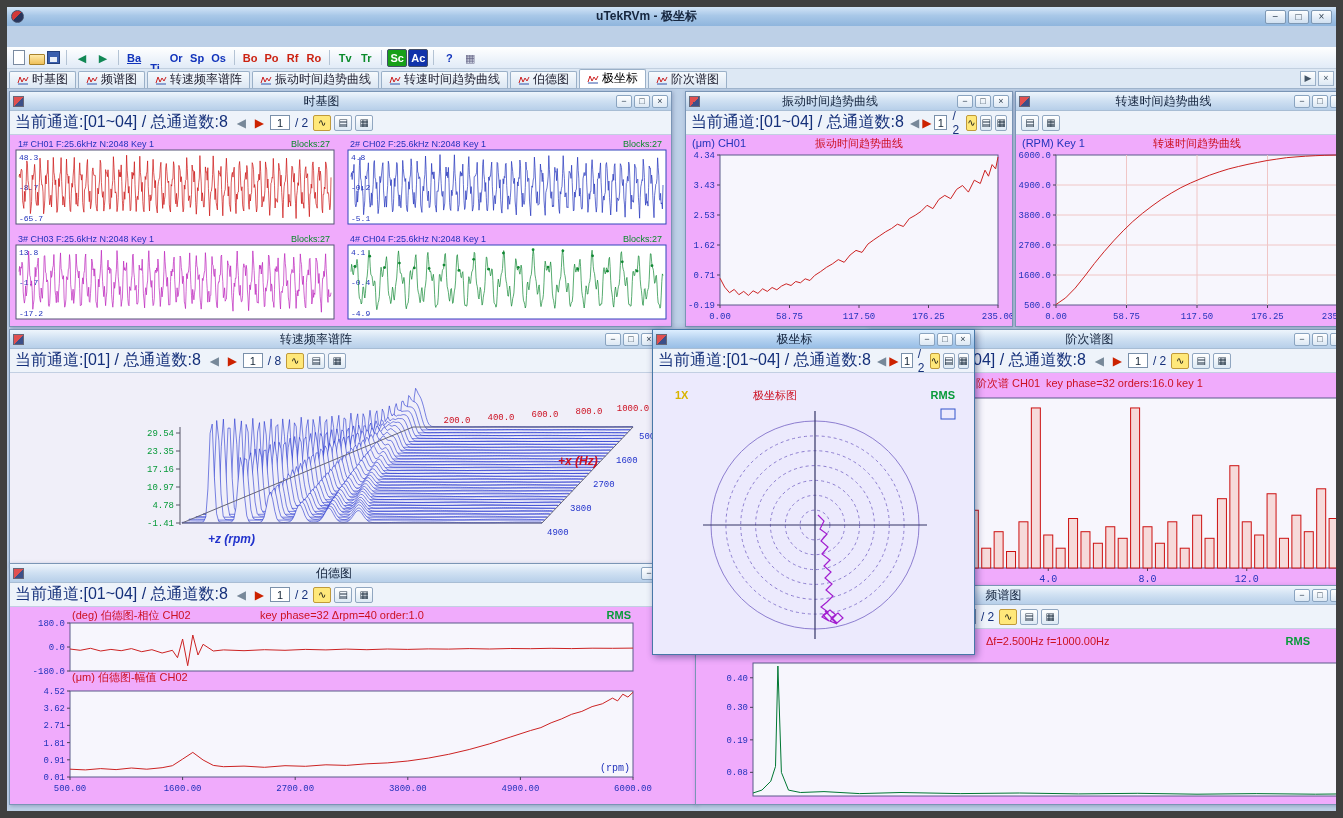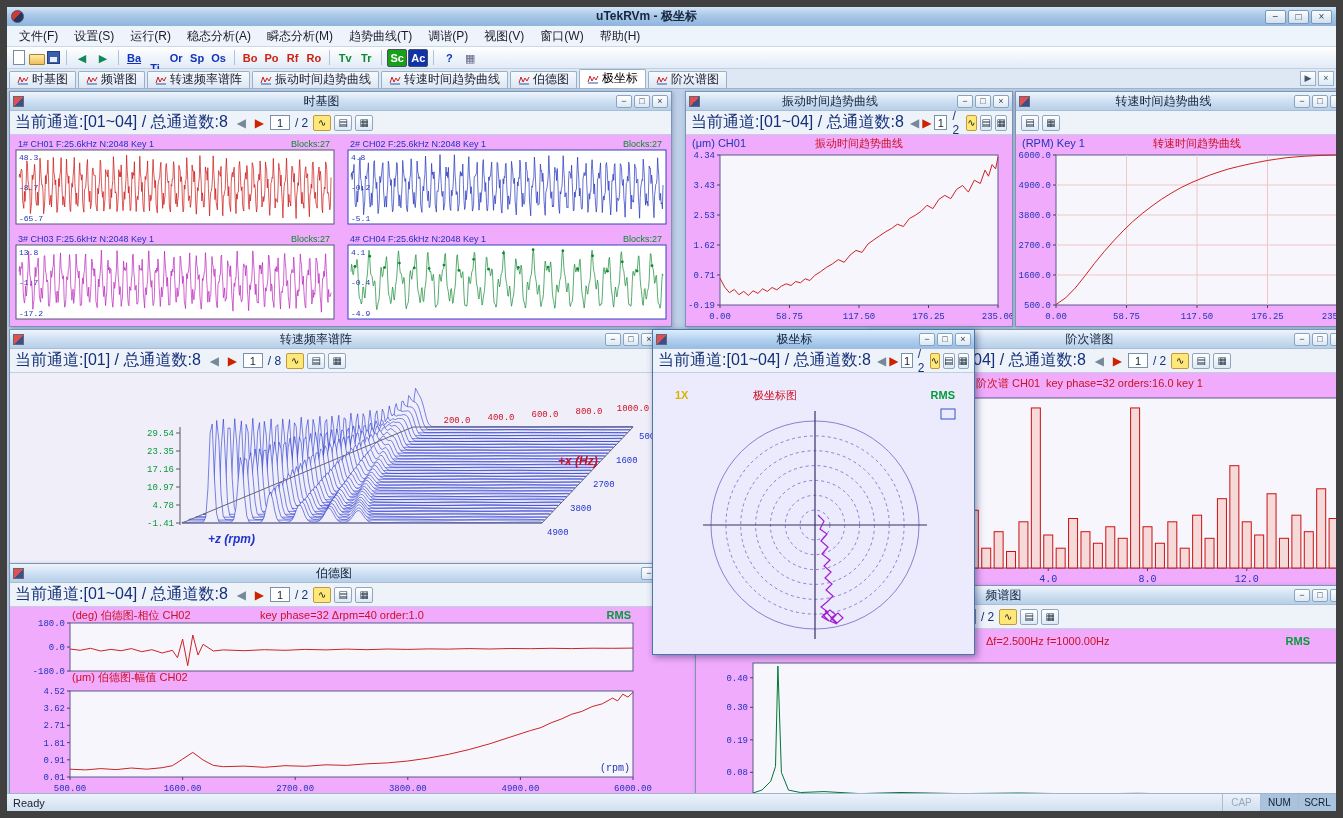--- a/index.html
+++ b/index.html
@@ -55,32 +55,20 @@
 <div id="app">
   <div class="titlebar">
     <span class="appicon"></span>
     <span class="title">uTekRVm - 极坐标</span>
     <span class="mbtns">
       <span class="mbtn">−</span>
       <span class="mbtn">□</span>
       <span class="mbtn">×</span>
     </span>
   </div>
-  <div class="menubar" id="menubar">
-      <span class="mitem">文件(F)</span>
-      <span class="mitem">设置(S)</span>
-      <span class="mitem">运行(R)</span>
-      <span class="mitem">稳态分析(A)</span>
-      <span class="mitem">瞬态分析(M)</span>
-      <span class="mitem">趋势曲线(T)</span>
-      <span class="mitem">调谐(P)</span>
-      <span class="mitem">视图(V)</span>
-      <span class="mitem">窗口(W)</span>
-      <span class="mitem">帮助(H)</span>
-    </div>
   <div class="toolbar" id="toolbar">
       <span class="ic-new"></span>
       <span class="ic-open"></span>
       <span class="ic-save"></span>
       <span class="tsep"></span>
       <span class="tbtn" style="color: rgb(17, 136, 85);">◀</span>
       <span class="tbtn" style="color: rgb(17, 136, 85);">▶</span>
       <span class="tsep"></span>
       <span class="tbtn" style="color: rgb(17, 51, 187); text-decoration: underline;">Ba</span>
       <span class="tbtn" style="color: rgb(17, 51, 187); margin-top: 20px;">Ti</span>
@@ -638,21 +626,13 @@
           <circle cx="162" cy="152" r="74.3" fill="none" stroke="#8d7ed0" stroke-width="1" stroke-dasharray="3,3"></circle>
           <circle cx="162" cy="152" r="89.1" fill="none" stroke="#8d7ed0" stroke-width="1" stroke-dasharray="3,3"></circle>
           <circle cx="162" cy="152" r="104.0" fill="none" stroke="#8d7ed0" stroke-width="1"></circle>
           <line x1="162" y1="38" x2="162" y2="266" stroke="#333366" stroke-width="1.2"></line>
           <line x1="50" y1="152" x2="274" y2="152" stroke="#333366" stroke-width="1.2"></line>
           <polyline points="165.0,142.0 171.0,148.0 167.0,156.0 174.0,161.0 168.0,168.0 175.0,174.0 169.0,181.0 177.0,187.0 171.0,193.0 178.0,199.0 172.0,205.0 179.0,211.0 173.0,217.0 180.0,223.0 174.0,229.0 168.0,234.0 175.0,239.0 169.0,244.0 176.0,248.0 170.0,242.0 177.0,237.0 183.0,242.0 177.0,248.0 184.0,251.0 178.0,245.0 185.0,240.0 190.0,245.0 184.0,250.0 178.0,244.0 172.0,238.0" fill="none" stroke="#a21fd0" stroke-width="1.2"></polyline>
         </svg>
       </div>
   </div>
 
-  <div class="statusbar">
-    <span class="sready">Ready</span>
-    <span id="statuskeys" style="display:flex">
-        <span class="skey">CAP</span>
-        <span class="skey on">NUM</span>
-        <span class="skey on">SCRL</span>
-      </span>
-  </div>
 </div>
 
 </body></html>

